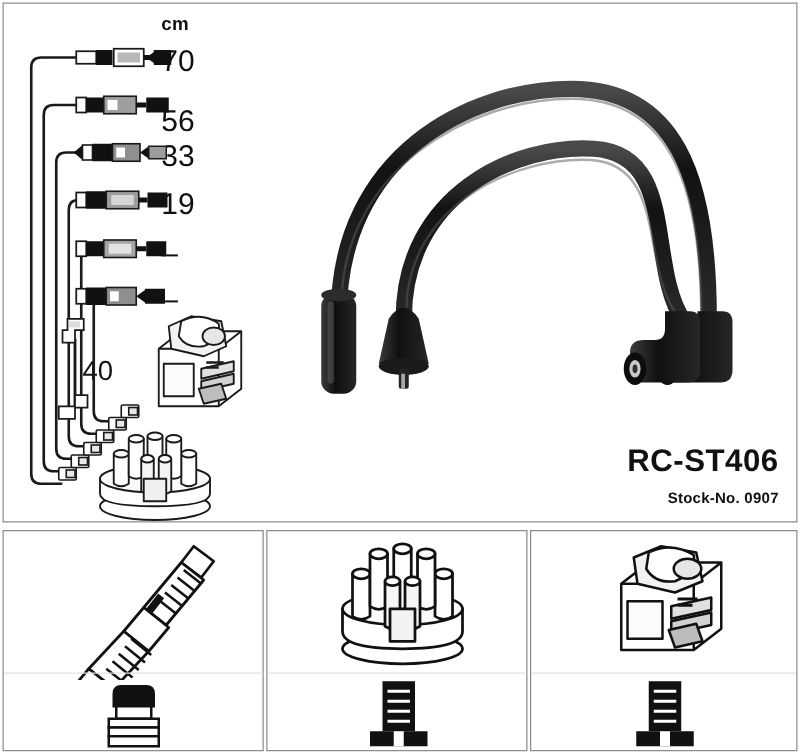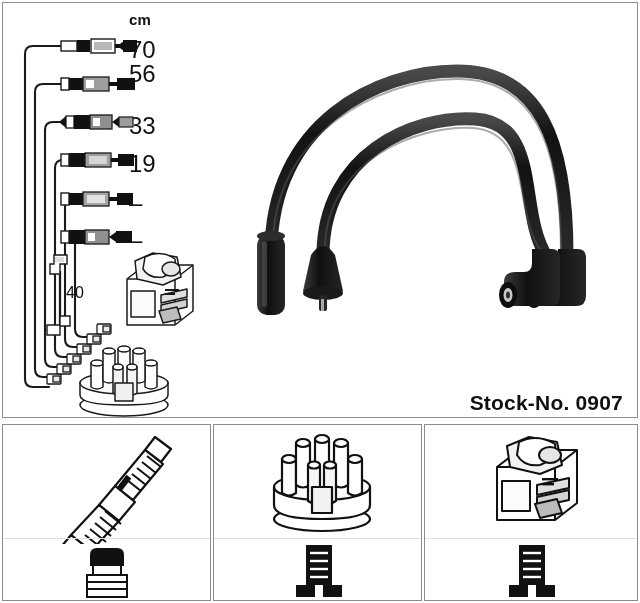--- a/index.html
+++ b/index.html
@@ -10,44 +10,45 @@
   #main-panel{left:2px;top:2px;width:636px;height:416px;}
   #bp1{left:2px;top:424px;width:209px;height:177px;}
   #bp2{left:213px;top:424px;width:209px;height:177px;}
   #bp3{left:424px;top:424px;width:214px;height:177px;}
 
   .cm-head{position:absolute;left:126px;top:8px;font-size:15px;font-weight:bold;color:#111;letter-spacing:.2px;}
   .len{position:absolute;left:126px;font-size:24px;color:#111;font-family:"Liberation Sans",sans-serif;}
   .len.dash{font-size:24px;}
 
   .pn{position:absolute;right:14px;top:352px;font-size:25px;font-weight:bold;color:#111;letter-spacing:.4px;}
-  .sn{position:absolute;right:14px;top:388px;font-size:21px;font-weight:bold;color:#111;letter-spacing:.2px;}
-  .lab40{position:absolute;left:63px;top:281px;font-size:16px;color:#111;}
+  .sn{position:absolute;right:14px;top:388px;font-size:12px;font-weight:bold;color:#111;letter-spacing:.2px;}
+  .lab40{position:absolute;left:63px;top:281px;font-size:22px;color:#111;}
 
   svg{display:block;}
   .abs{position:absolute;}
 </style>
 </head>
 <body>
 
 <div id="root">
 
   <div class="panel" id="main-panel">
 
     <span class="cm-head">cm</span>
 
     <span class="len" style="top:33px;">70</span>
-    <span class="len" style="top:57px;">56</span>
+    <span class="len" style="top:81px;">56</span>
     <span class="len" style="top:109px;">33</span>
     <span class="len" style="top:147px;">19</span>
     <span class="len dash" style="top:186px;">–</span>
     <span class="len dash" style="top:223px;">–</span>
 
     <span class="lab40">40</span>
 
+    <span class="pn">RC-ST406</span>
     <span class="sn">Stock-No. 0907</span>
 
     <svg class="abs" style="left:0px;top:0px;" width="240" height="416" viewBox="0 0 240 416">
       <g fill="none" stroke="#1a1a1a" stroke-width="2.1" stroke-linecap="round">
 
         <path d="M64 43 H12" transform="translate(0,0)" stroke="none"></path>
         <path d="M62 43 H30 Q22 43 22 51 V376 Q22 384 30 384 H46"></path>
         <path d="M62 81 H40 Q32 81 32 89 V366 Q32 374 40 374 H56"></path>
         <path d="M62 119 H50 Q42 119 42 127 V356 Q42 364 50 364 H66"></path>
         <path d="M62 157 H60 Q52 157 52 165 V346 Q52 354 60 354 H76"></path>

